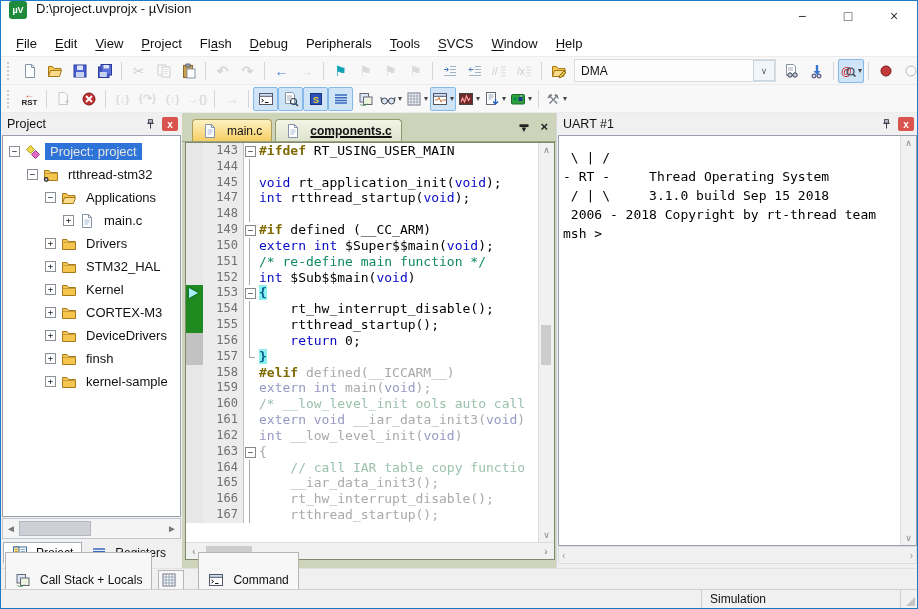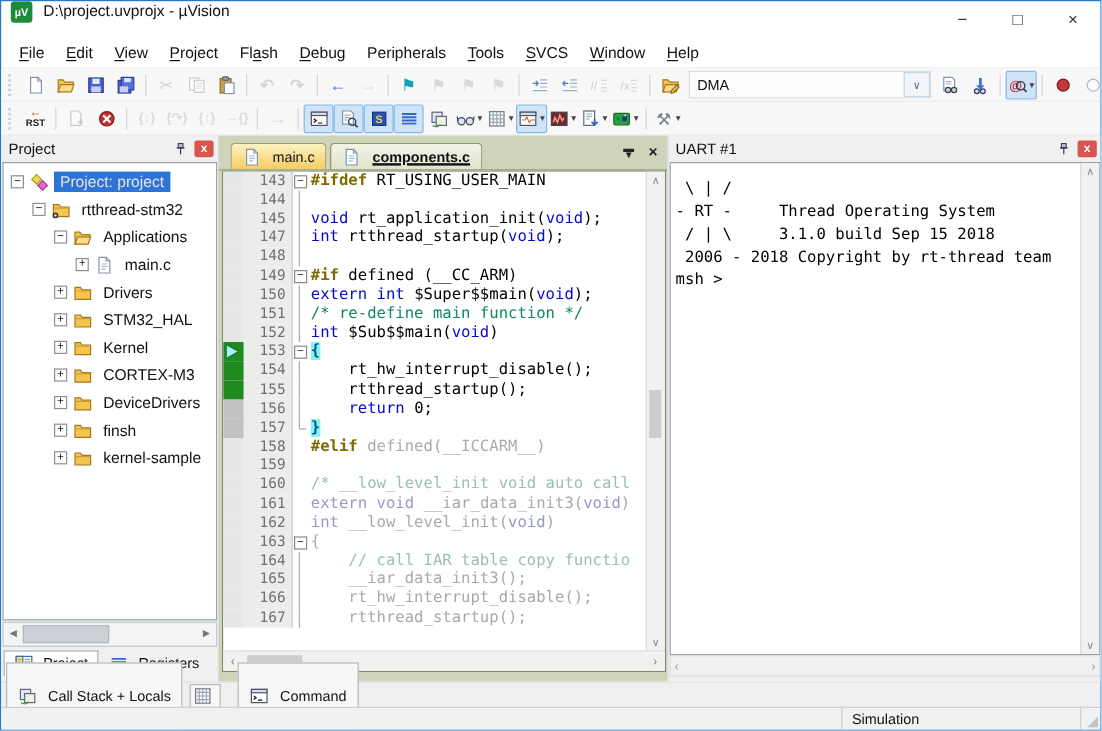--- a/index.html
+++ b/index.html
@@ -821,26 +821,27 @@
               <div class="line">
                 <span class="lm"></span>
                 <span class="ln">158</span>
                 <span class="lf"></span>
                 <span class="lc"><span class="sg-d">#elif</span><span class="sg-it"> defined(__ICCARM__)</span></span>
               </div>
               <div class="line">
                 <span class="lm"></span>
                 <span class="ln">159</span>
                 <span class="lf"></span>
+                <span class="lc"><span class="sg-ik">extern</span><span class="sg-it"> </span><span class="sg-ik">int</span><span class="sg-it"> main(</span><span class="sg-ik">void</span><span class="sg-it">);</span></span>
               </div>
               <div class="line">
                 <span class="lm"></span>
                 <span class="ln">160</span>
                 <span class="lf"></span>
-                <span class="lc"><span class="sg-ic">/* __low_level_init void auto call</span></span>
+                <span class="lc"><span class="sg-ic">/* __low_level_init ools auto call</span></span>
               </div>
               <div class="line">
                 <span class="lm"></span>
                 <span class="ln">161</span>
                 <span class="lf"></span>
                 <span class="lc"><span class="sg-ik">extern</span><span class="sg-it"> </span><span class="sg-ik">void</span><span class="sg-it"> __iar_data_init3(</span><span class="sg-ik">void</span><span class="sg-it">)</span></span>
               </div>
               <div class="line">
                 <span class="lm"></span>
                 <span class="ln">162</span>

